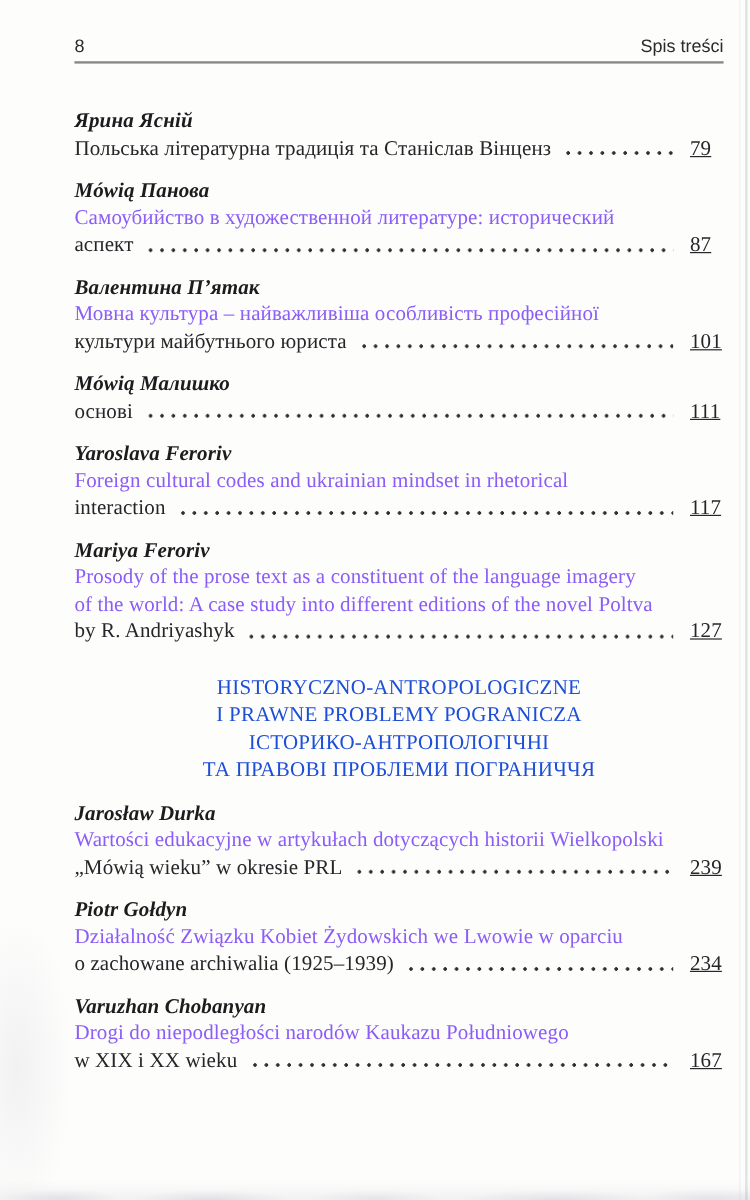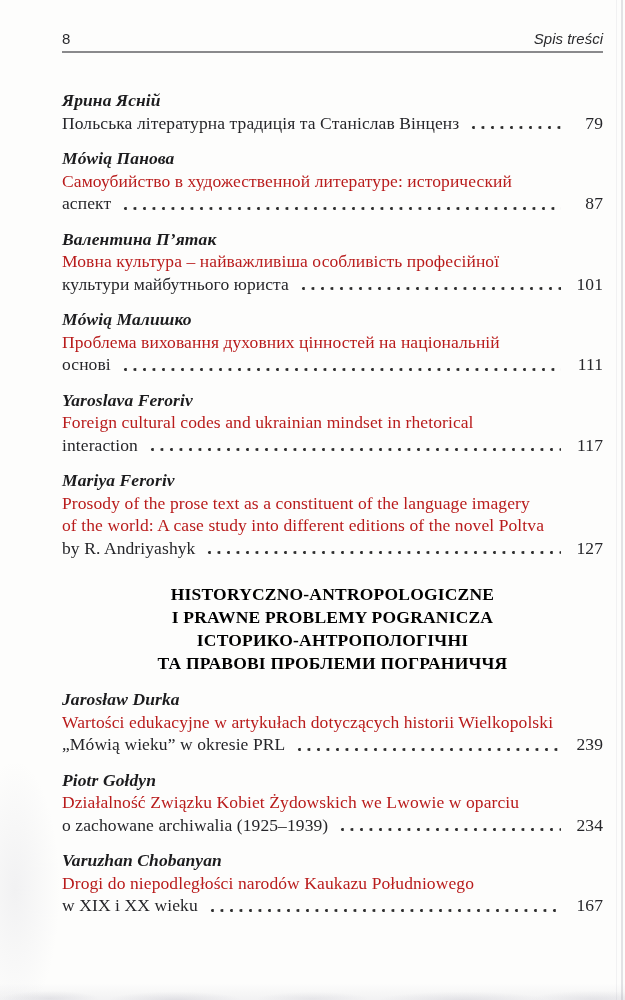--- a/index.html
+++ b/index.html
@@ -13,46 +13,46 @@
     padding:30px 22px 0 62px;
     font-family:"Liberation Serif","DejaVu Serif",serif;
     color:#26262a;
   }
   
   .header-row{
     display:flex;justify-content:space-between;align-items:baseline;
     font-family:"Liberation Sans","DejaVu Sans",sans-serif;
     font-size:15px;line-height:17px;color:#2b2b2e;
   }
-  .running-title{font-style:italic;}
+  .running-title{}
   .header-rule{height:2px;background:#8a8a8c;margin-top:4px;}
 
   
   .toc-entry{margin-top:13px;font-size:17.5px;line-height:22.5px;letter-spacing:.1px;}
   #toc-root > .toc-entry:first-child{margin-top:36px;}
   .entry-author{font-weight:bold;font-style:italic;color:#1c1c1e;}
-  .entry-title-line{color:#b91c1c;}
+  .entry-title-line{color:#8b5cf6;}
   .entry-lastline{display:flex;align-items:baseline;}
   .entry-title-text{white-space:nowrap;}
   .dot-leader{
     flex:1 1 auto;height:5px;align-self:flex-end;
     margin:0 14px 4px 12px;
     background-image:radial-gradient(circle at 2.5px 2.5px,#2e2e2e 1.25px,rgba(0,0,0,0) 1.7px);
     background-size:9.5px 5px;background-repeat:repeat-x;background-position:left bottom;
     min-width:18px;
   }
-  .entry-page-number{min-width:28px;text-align:right;white-space:nowrap;}
+  .entry-page-number{min-width:28px;text-align:left;white-space:nowrap;text-decoration:underline;}
 
   
   .section-heading{
     margin:24px 0 12px 0;
     text-align:center;
-    font-weight:bold;
+    font-weight:normal;
     font-size:17.5px;line-height:23px;letter-spacing:.2px;
-    color:#000000;
+    color:#1d4ed8;
   }
 
   
   .edge-right{
     position:absolute;top:0;bottom:0;right:2px;width:2px;
     background:rgba(120,120,140,.20);
   }
   .edge-right2{
     position:absolute;top:0;bottom:0;right:8px;width:1px;
     background:rgba(120,120,140,.09);
@@ -105,21 +105,20 @@
         <div class="entry-author">Валентина П’ятак</div>
         <div class="entry-title-line">Мовна культура – найважливіша особливість професійної</div>
         <div class="entry-lastline">
           <span class="entry-title-text">культури майбутнього юриста</span>
           <span class="dot-leader"></span>
           <span class="entry-page-number">101</span>
         </div>
       </div>
       <div class="toc-entry">
         <div class="entry-author">Mówią Малишко</div>
-        <div class="entry-title-line">Проблема виховання духовних цінностей на національній</div>
         <div class="entry-lastline">
           <span class="entry-title-text">основі</span>
           <span class="dot-leader"></span>
           <span class="entry-page-number">111</span>
         </div>
       </div>
       <div class="toc-entry">
         <div class="entry-author">Yaroslava Feroriv</div>
         <div class="entry-title-line">Foreign cultural codes and ukrainian mindset in rhetorical</div>
         <div class="entry-lastline">

